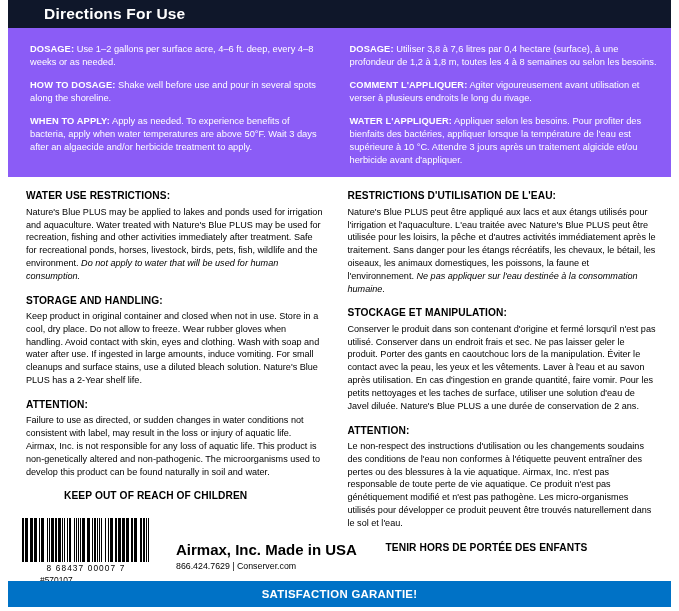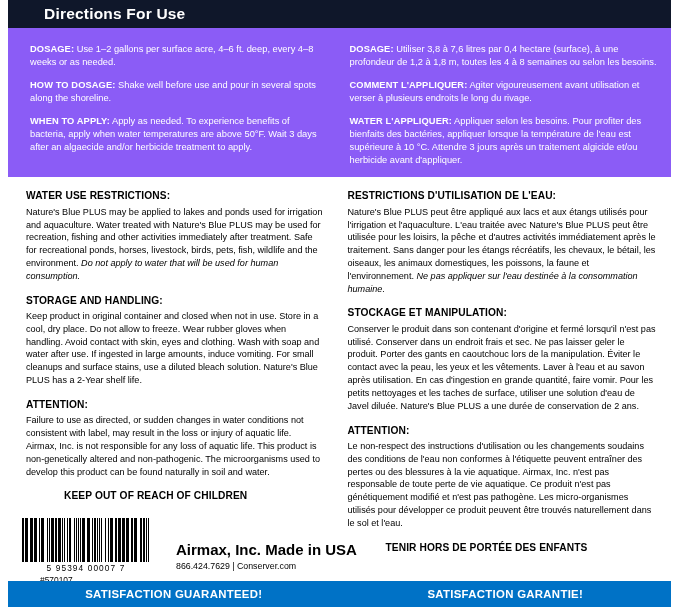--- a/index.html
+++ b/index.html
@@ -311,27 +311,26 @@
           <i style="width: 3px; background: transparent;"></i>
           <i style="width: 2px;"></i>
           <i style="width: 2px; background: transparent;"></i>
           <i style="width: 2px;"></i>
           <i style="width: 1px; background: transparent;"></i>
           <i style="width: 1px;"></i>
           <i style="width: 1px; background: transparent;"></i>
           <i style="width: 1px;"></i>
           <i style="width: 1px; background: transparent;"></i>
         </div>
-      <div class="barcode-digits">5 95394 00007 7</div>
+      <div class="barcode-digits">8 68437 00007 7</div>
       <div class="sku">#570107</div>
     </div>
     <div class="company-block">
       <div class="company-name">Airmax, Inc.  Made in USA</div>
       <div class="company-phone">866.424.7629 | Conserver.com</div>
     </div>
   </div>
 
   <div class="footer-band">
-    <div>SATISFACTION GUARANTEED!</div>
     <div>SATISFACTION GARANTIE!</div>
   </div>
 
 </div>
 
 </body></html>

